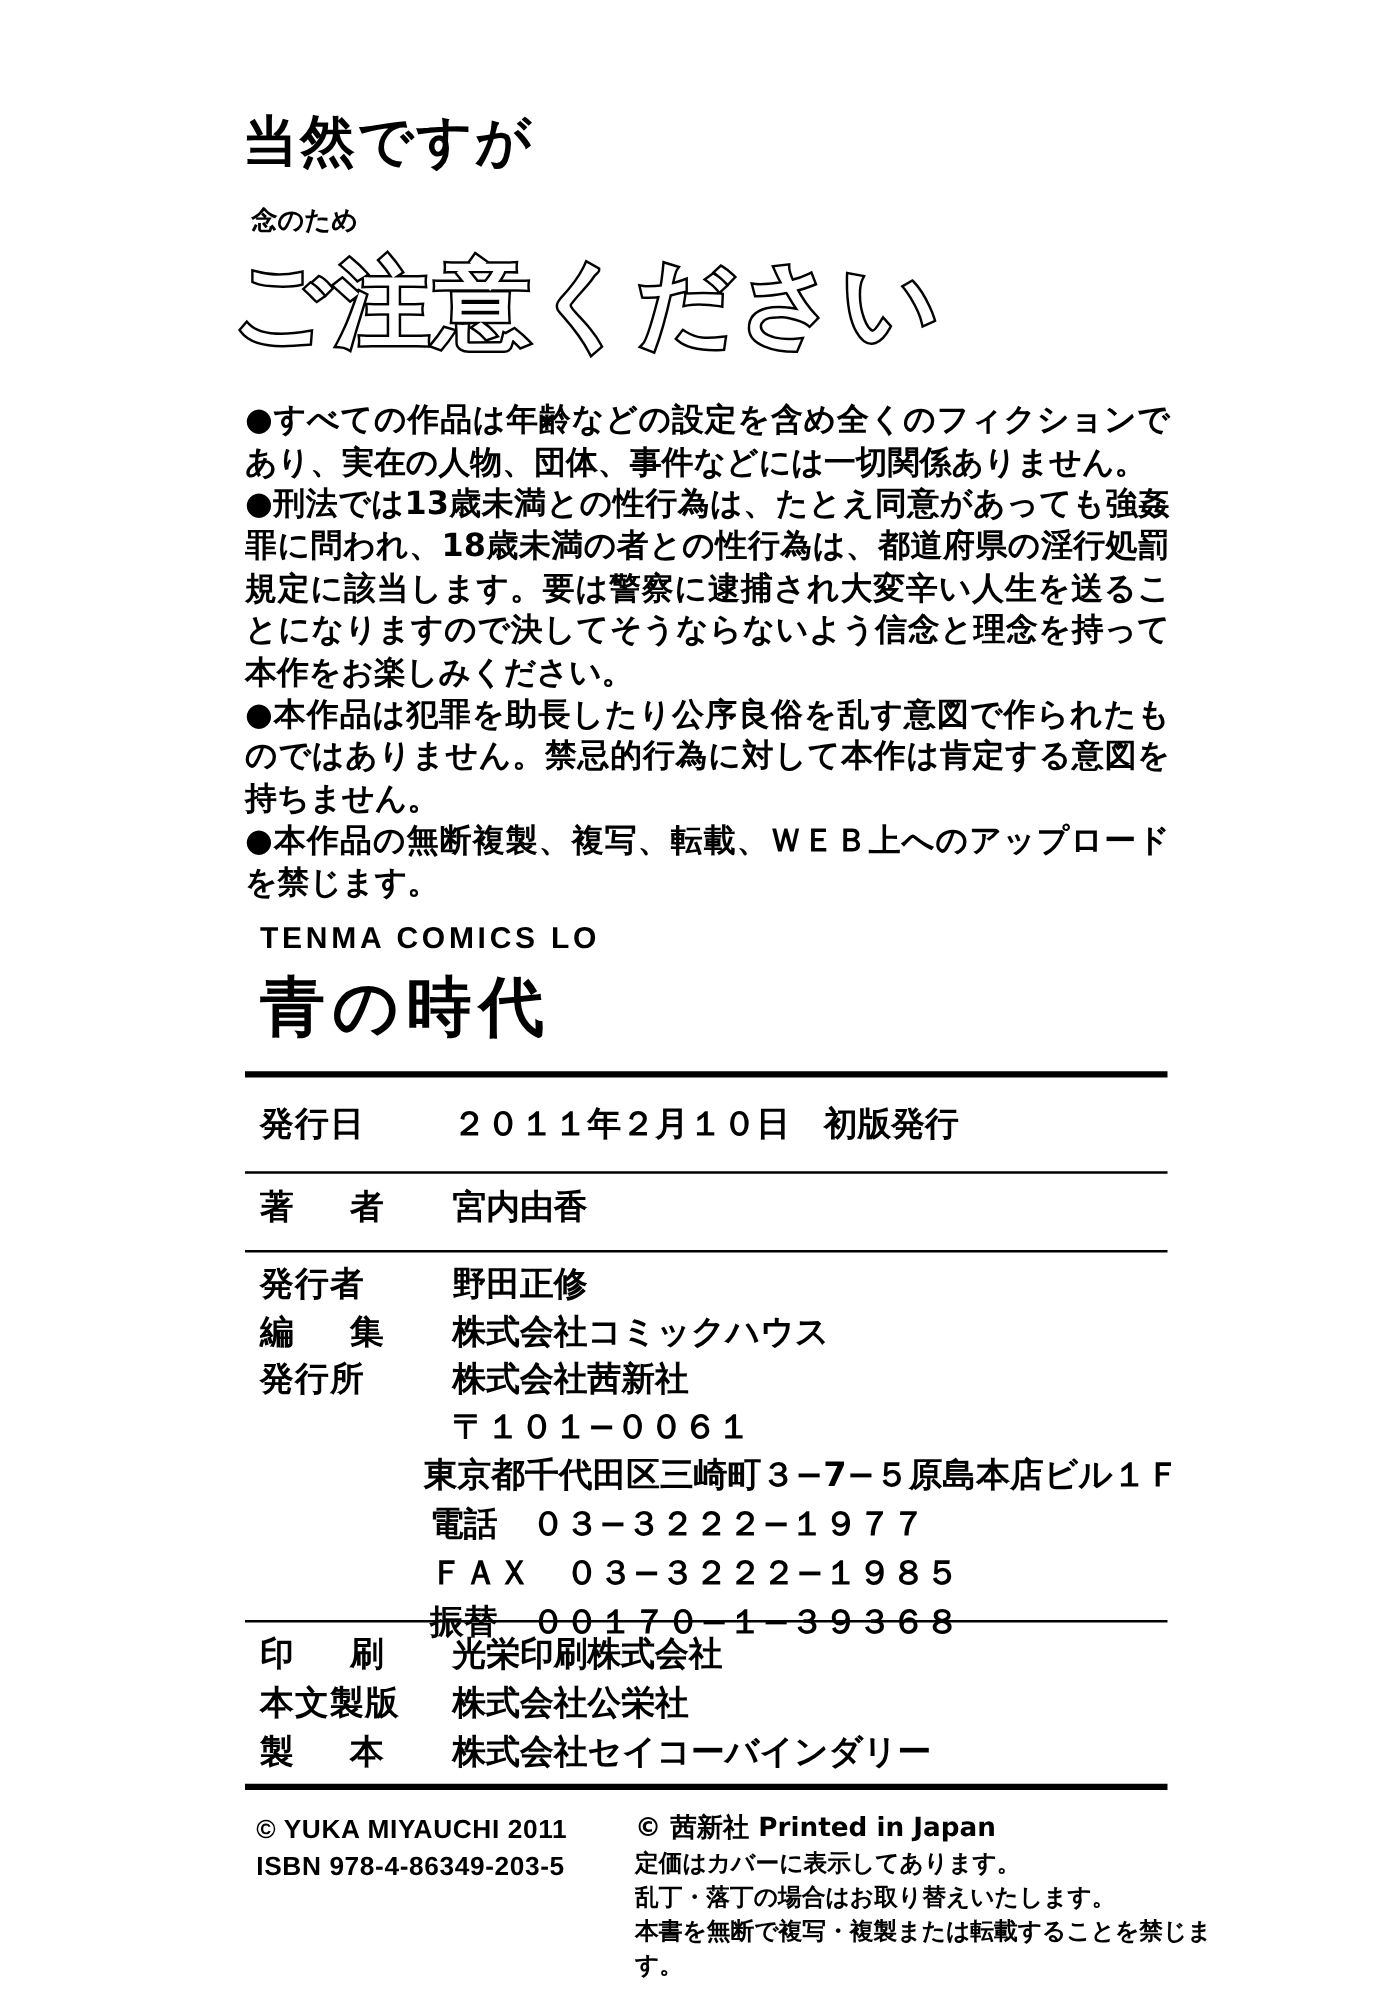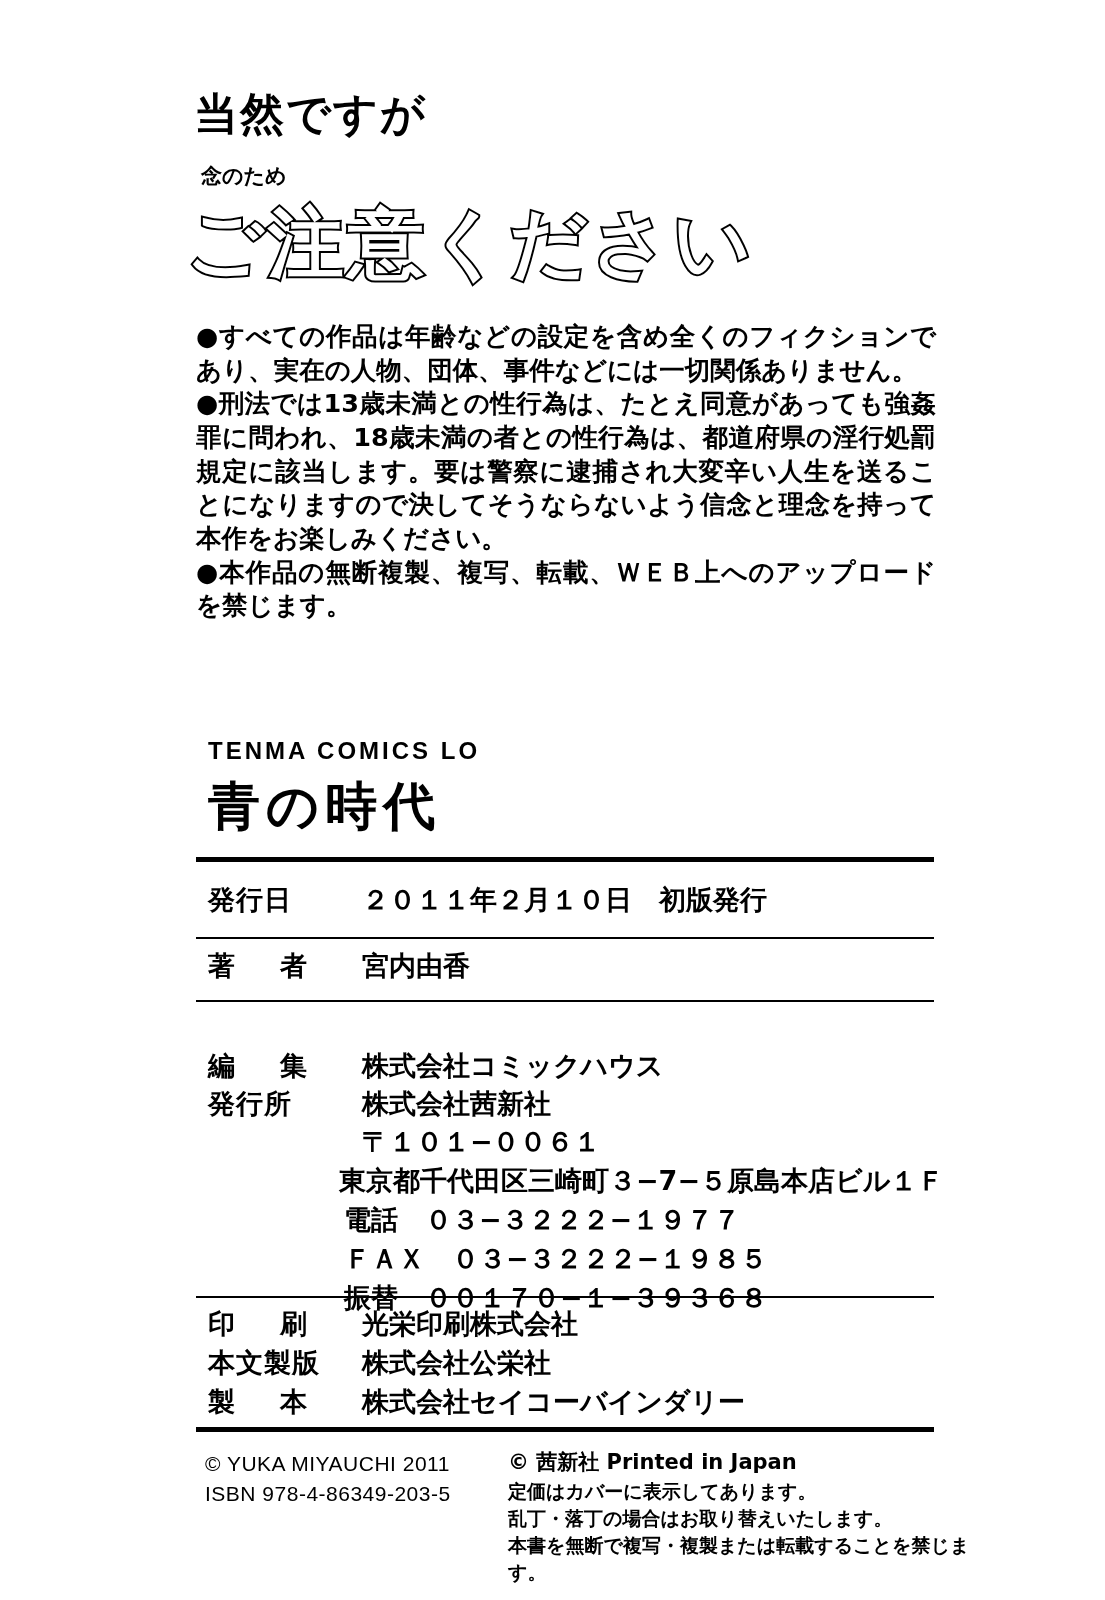--- a/index.html
+++ b/index.html
@@ -121,21 +121,21 @@
     line-height: 1.12;
     text-align: center;
   }
 
   
   .foot-left {
     position: absolute;
     left: 205px;
     top: 1449px;
     font-size: 21px;
-    font-weight: normal;
+    font-weight: bold;
     line-height: 1.45;
     font-family: "Liberation Sans", sans-serif;
     letter-spacing: 0.5px;
   }
   .foot-right {
     position: absolute;
     left: 508px;
     top: 1448px;
     font-size: 19px;
     line-height: 1.42;
@@ -150,40 +150,44 @@
 
 <div class="page">
 
   <div class="notice-heading">当然ですが</div>
   <div class="notice-sub">念のため</div>
   <div class="notice-big">ご注意ください</div>
 
   <div class="notice-body">
     <p>●すべての作品は年齢などの設定を含め全くのフィクションであり、実在の人物、団体、事件などには一切関係ありません。</p>
     <p>●刑法では13歳未満との性行為は、たとえ同意があっても強姦罪に問われ、18歳未満の者との性行為は、都道府県の淫行処罰規定に該当します。要は警察に逮捕され大変辛い人生を送ることになりますので決してそうならないよう信念と理念を持って本作をお楽しみください。</p>
+    <p>●本作品は犯罪を助長したり公序良俗を乱す意図で作られたものではありません。禁忌的行為に対して本作は肯定する意図を持ちません。</p>
     <p>●本作品の無断複製、複写、転載、ＷＥＢ上へのアップロードを禁じます。</p>
   </div>
 
   <div class="imprint-label">TENMA  COMICS  LO</div>
   <div class="book-title">青の時代</div>
 
   <div class="rule thick" style="left:196px; top:857px; width:738px;"></div>
   <div class="rule thin" style="left:196px; top:937px; width:738px;"></div>
   <div class="rule thin" style="left:196px; top:1000px; width:738px;"></div>
   <div class="rule thin" style="left:196px; top:1296px; width:738px;"></div>
   <div class="rule thick" style="left:196px; top:1427px; width:738px;"></div>
 
   <div class="colophon-row" style="left:208px; top:885px;">
     <span class="lbl sp0">発行日</span><span class="val" style="margin-left:22px;">２０１１年２月１０日　初版発行</span>
   </div>
 
   <div class="colophon-row" style="left:208px; top:951px;">
     <span class="lbl sp3">著　者</span><span class="val" style="margin-left:22px;">宮内由香</span>
   </div>
 
+  <div class="colophon-row" style="left:208px; top:1013px;">
+    <span class="lbl sp0">発行者</span><span class="val" style="margin-left:22px;">野田正修</span>
+  </div>
 
   <div class="colophon-row" style="left:208px; top:1051px;">
     <span class="lbl sp3">編　集</span><span class="val" style="margin-left:22px;">株式会社コミックハウス</span>
   </div>
 
   <div class="colophon-row" style="left:208px; top:1089px;">
     <span class="lbl sp0">発行所</span><span class="val" style="margin-left:22px;">株式会社茜新社</span>
   </div>
 
   <div class="centered-row" style="left:362px; top:1127px;">〒１０１−００６１</div>

